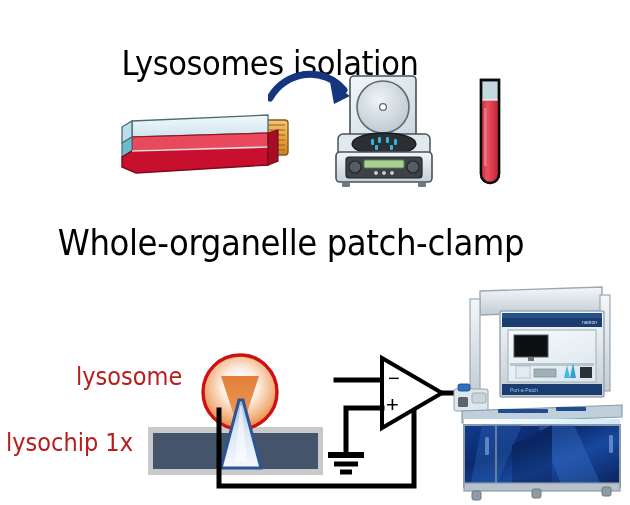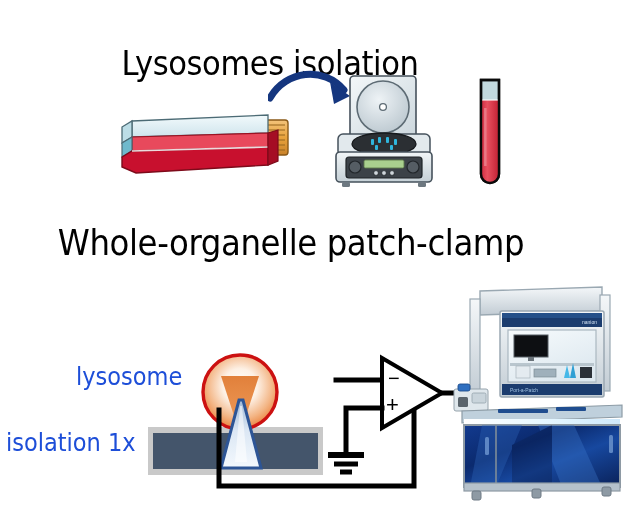--- a/index.html
+++ b/index.html
@@ -37,21 +37,21 @@
   #title-patchclamp {
     left: 0; top: 222px;
     width: 582px;
     text-align: center;
     font-size: 36px;
     letter-spacing: -0.4px;
   }
 
   
   .plain-label {
-    color: #1d4ed8;
+    color: #b91c1c;
     font-family: "DejaVu Sans Condensed", "Liberation Sans", sans-serif;
     font-size: 25px;
     white-space: nowrap;
   }
   #label-lysosome { left: 76px; top: 362px; }
   #label-lysochip { left: 6px; top: 428px; }
 
   
   #flask { left: 118px; top: 103px; width: 180px; height: 76px; }
 
@@ -197,21 +197,21 @@
       <path d="M11 22 L29 22" stroke="#ffffff" stroke-width="1.6" opacity="0.7"></path>
       <path d="M11 2 L29 2 L29 96 A9 9 0 0 1 11 96 Z" fill="none" stroke="#0a0a0a" stroke-width="2.4"></path>
       <rect x="14" y="30" width="2.6" height="58" fill="#ffffff" opacity="0.28"></rect>
     </svg>
   </div>
 
   <div class="abs heading" id="title-patchclamp">Whole-organelle patch-clamp</div>
 
   <div class="abs plain-label" id="label-lysosome">lysosome</div>
 
-  <div class="abs plain-label" id="label-lysochip">isolation 1x</div>
+  <div class="abs plain-label" id="label-lysochip">lysochip 1x</div>
 
   <div class="abs" id="lysochip">
     <svg viewBox="0 0 175 48" width="175" height="48">
       <rect x="0" y="0" width="175" height="48" fill="#c9c9c9"></rect>
       <rect x="5" y="6" width="165" height="36" fill="#44556b"></rect>
     </svg>
   </div>
 
   <div class="abs" id="lysosome">
     <svg viewBox="0 0 82 82" width="82" height="82">

